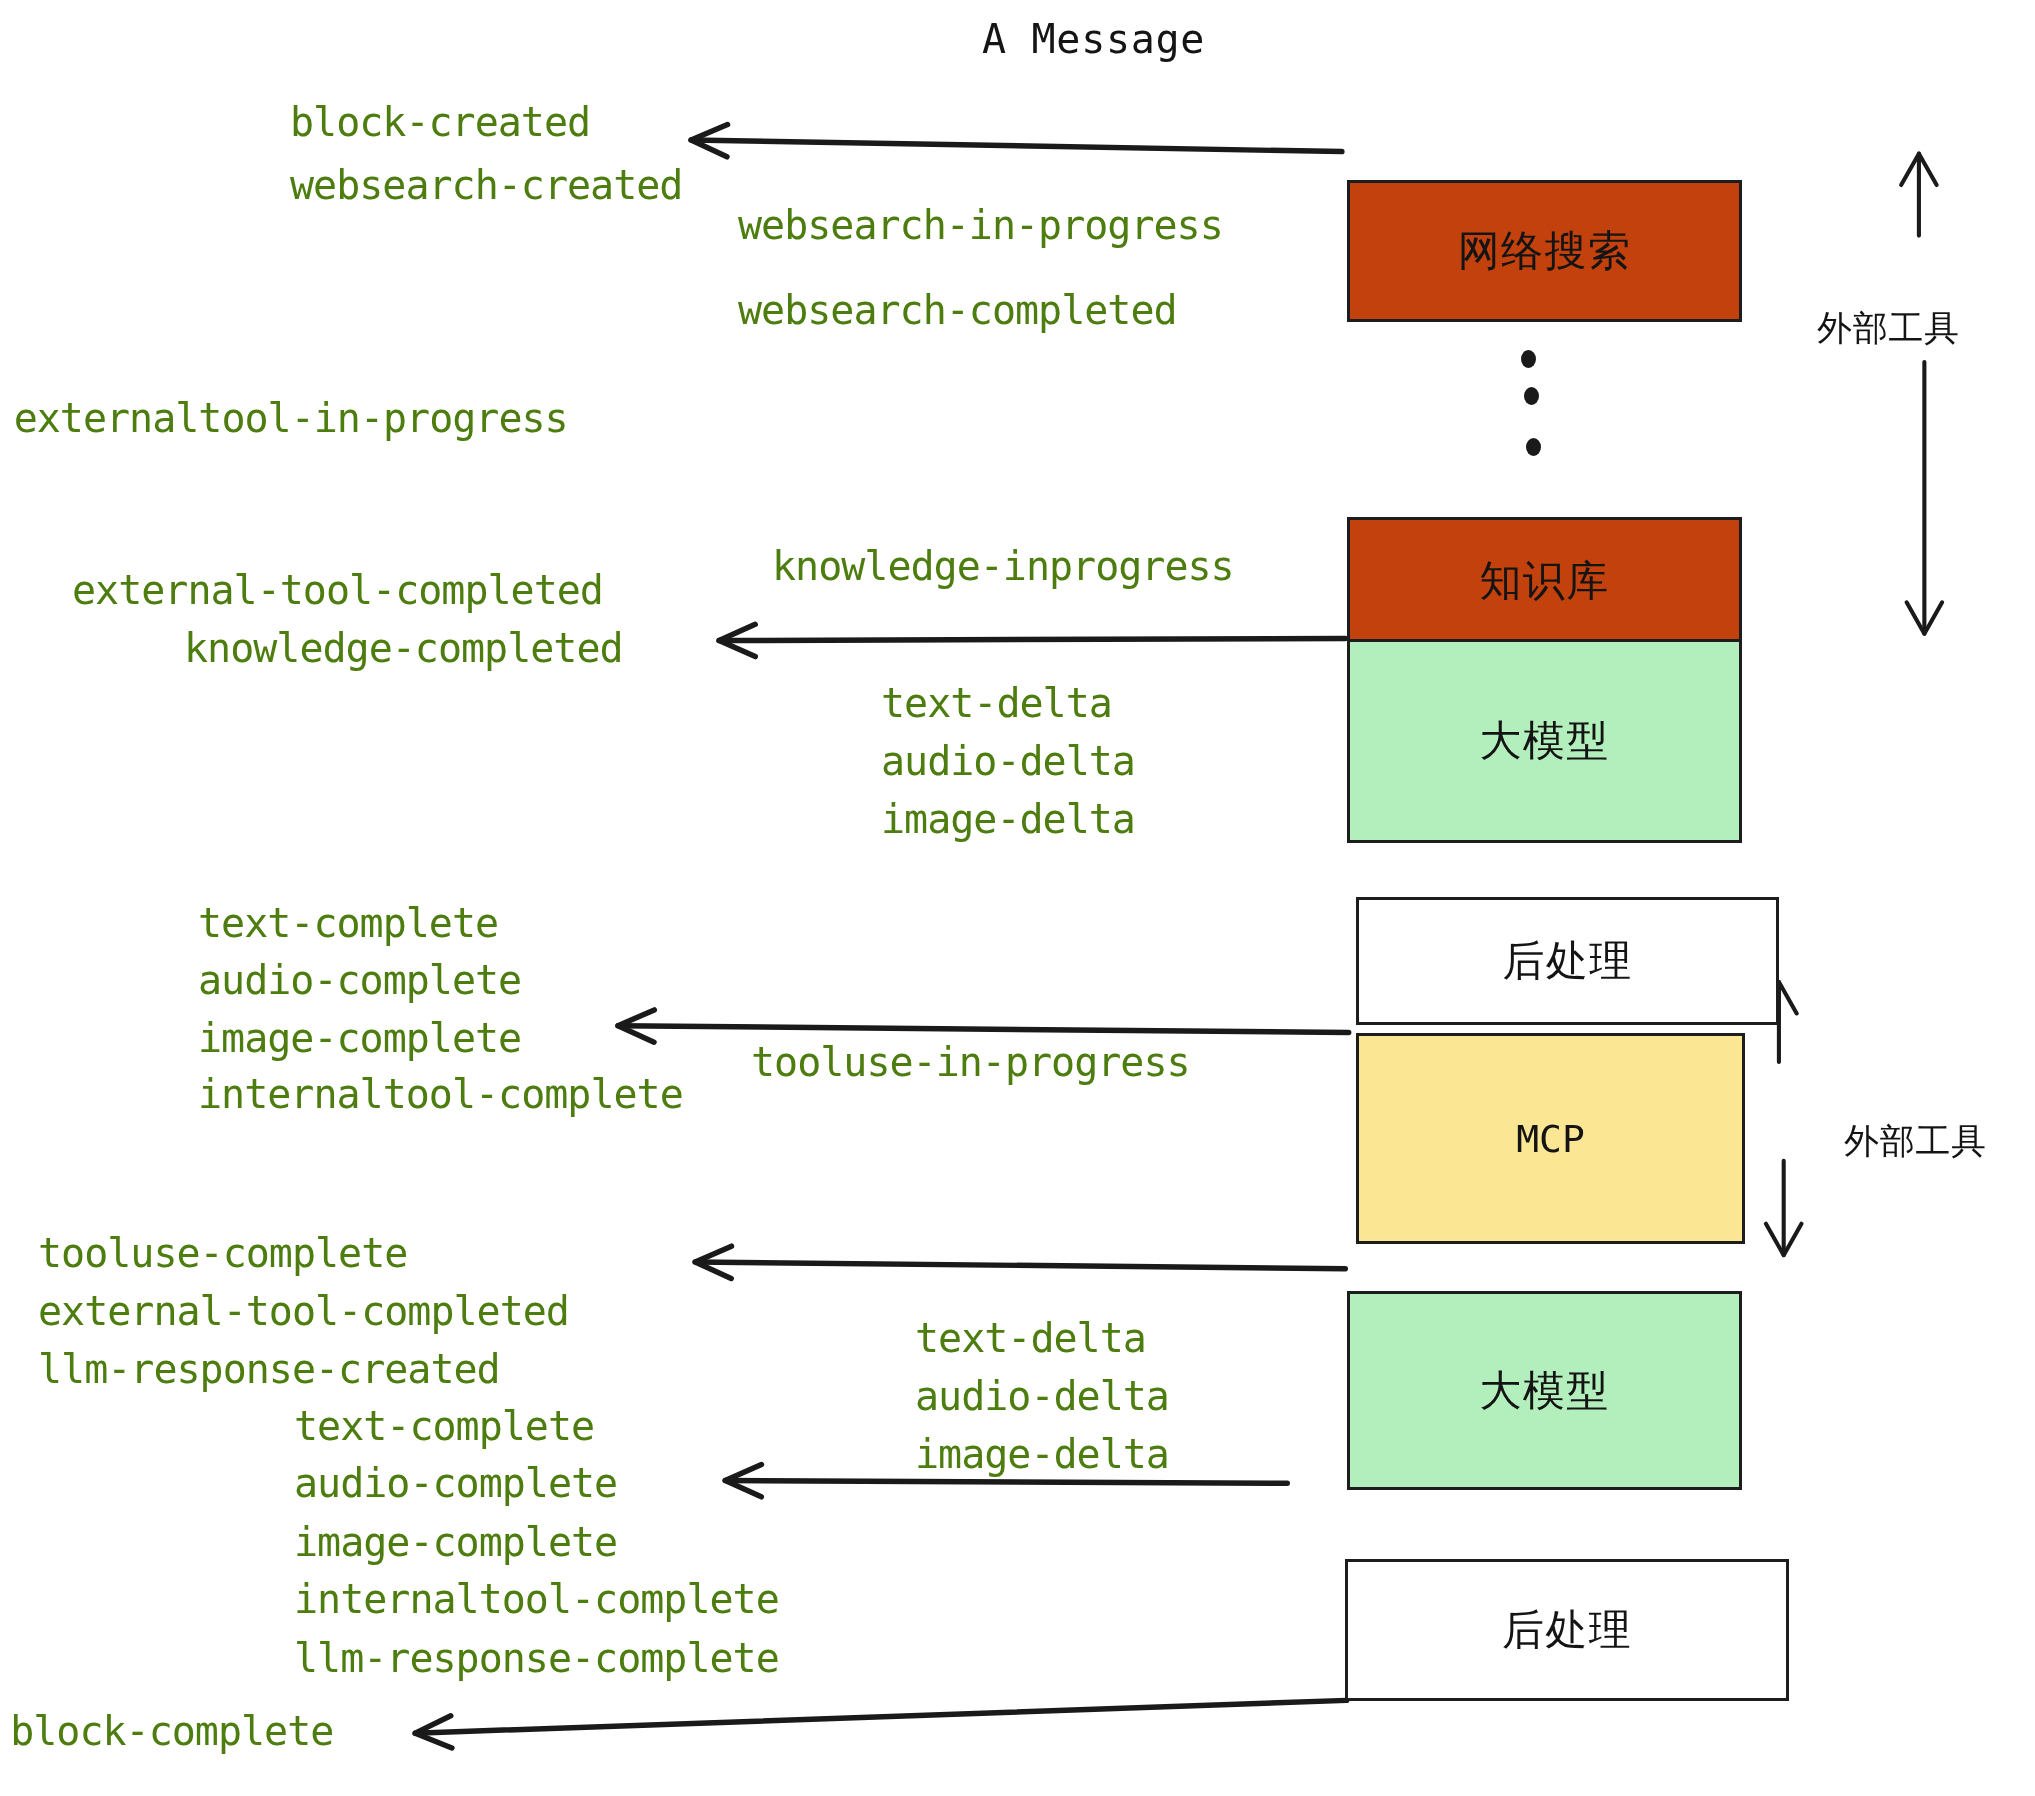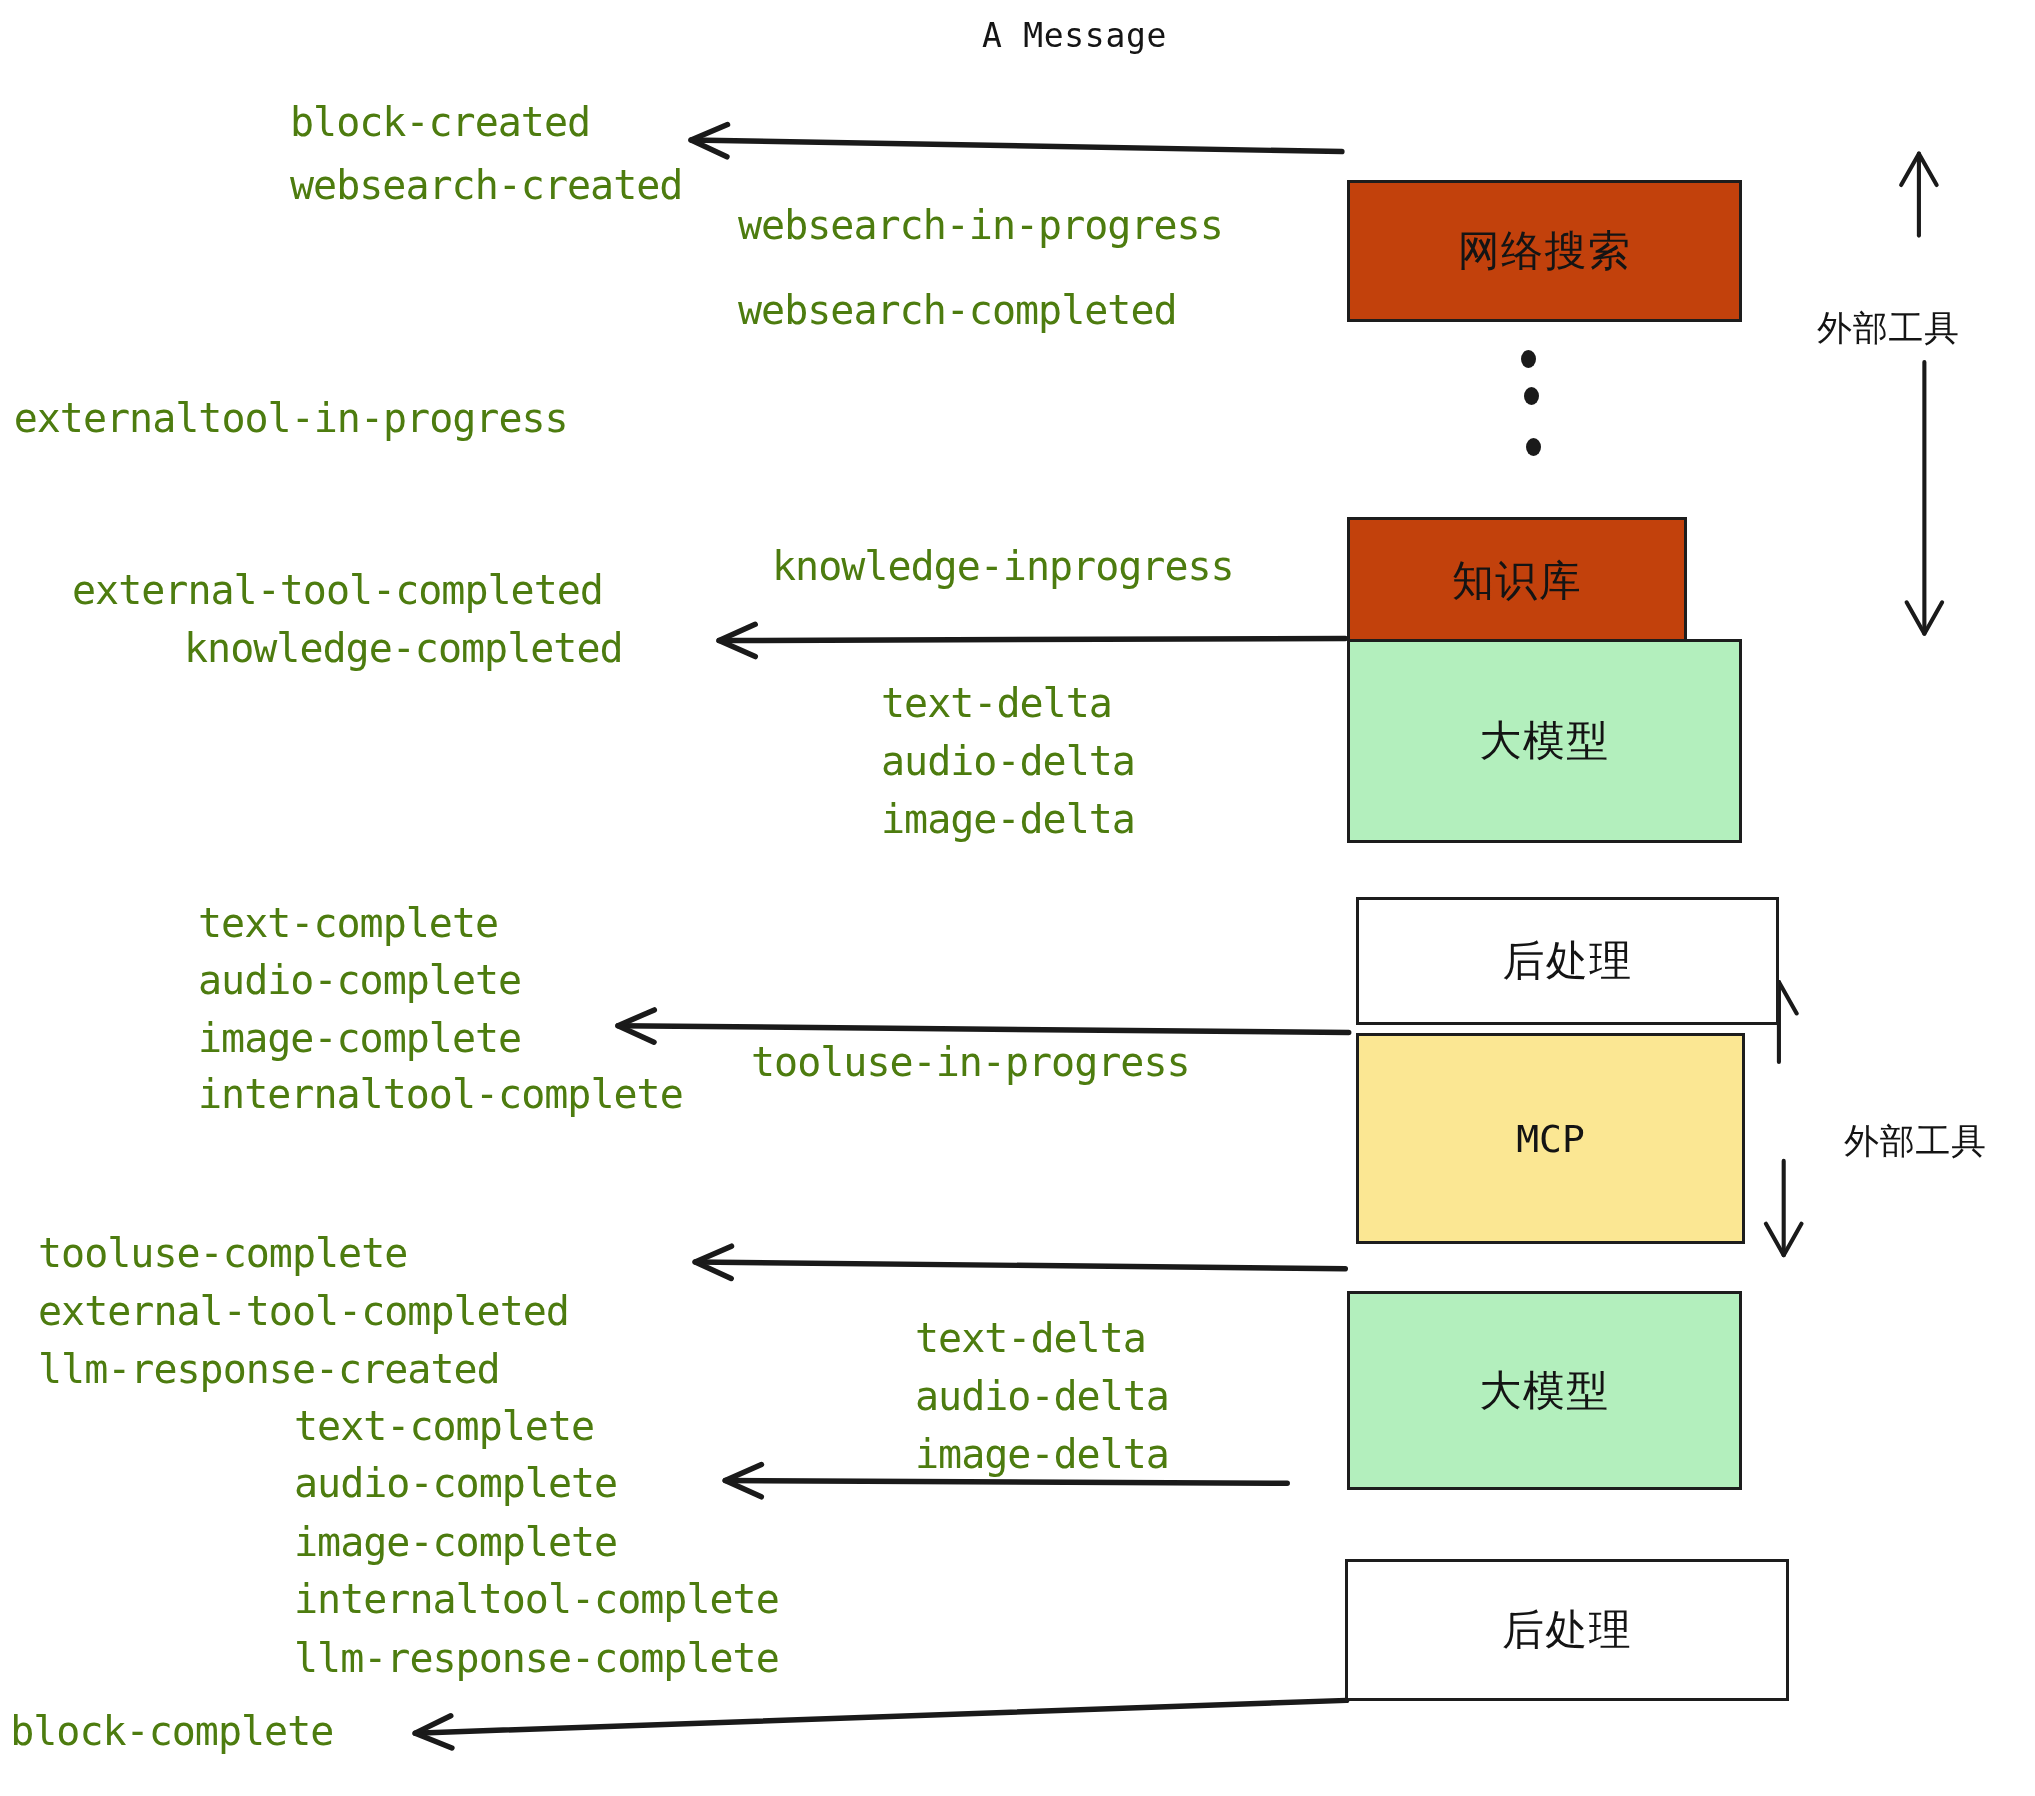--- a/index.html
+++ b/index.html
@@ -25,21 +25,21 @@
     font-size: 40px;
     line-height: 1;
     letter-spacing: -1px;
     color: #4d7c0f;
     font-weight: 500;
   }
   .title {
     position: absolute;
     white-space: pre;
     font-family: "DejaVu Sans Mono", "Liberation Mono", monospace;
-    font-size: 33px;
+    font-size: 40px;
     letter-spacing: 0.7px;
     color: #151515;
     line-height: 1;
     text-align: center;
   }
   
   .box {
     position: absolute;
     box-sizing: border-box;
     border: 3.4px solid #1d1d1d;
@@ -116,21 +116,21 @@
         <path d="M 2792 882 L 2818 928 L 2844 882" stroke-width="6"></path>
         <path d="M 2605 1555 L 2605 1438" stroke-width="6"></path>
         <path d="M 2579 1484 L 2605 1438 L 2631 1484" stroke-width="6"></path>
         <path d="M 2612 1700 L 2612 1838" stroke-width="6"></path>
         <path d="M 2586 1792 L 2612 1838 L 2638 1792" stroke-width="6"></path>
       </g>
   </svg>
 
   <div id="box-layer">
       <div class="box pink" style="left: 1347px; top: 172px; width: 395px; height: 142px;">网络搜索</div>
-      <div class="box pink" style="left: 1347px; top: 509px; width: 340px; height: 128px;">知识库</div>
+      <div class="box pink" style="left: 1347px; top: 509px; width: 395px; height: 128px;">知识库</div>
       <div class="box green" style="left: 1347px; top: 639px; width: 395px; height: 204px;">大模型</div>
       <div class="box white" style="left: 1356px; top: 897px; width: 423px; height: 128px;">后处理</div>
       <div class="box yellow mcp" style="left: 1356px; top: 1033px; width: 389px; height: 211px;">MCP</div>
       <div class="box green" style="left: 1347px; top: 1291px; width: 395px; height: 199px;">大模型</div>
       <div class="box white" style="left: 1345px; top: 1559px; width: 444px; height: 142px;">后处理</div>
     </div>
 
   <div id="dot-layer">
       <div class="dot" style="left: 1521px; top: 350px;"></div>
       <div class="dot" style="left: 1524px; top: 387px;"></div>

